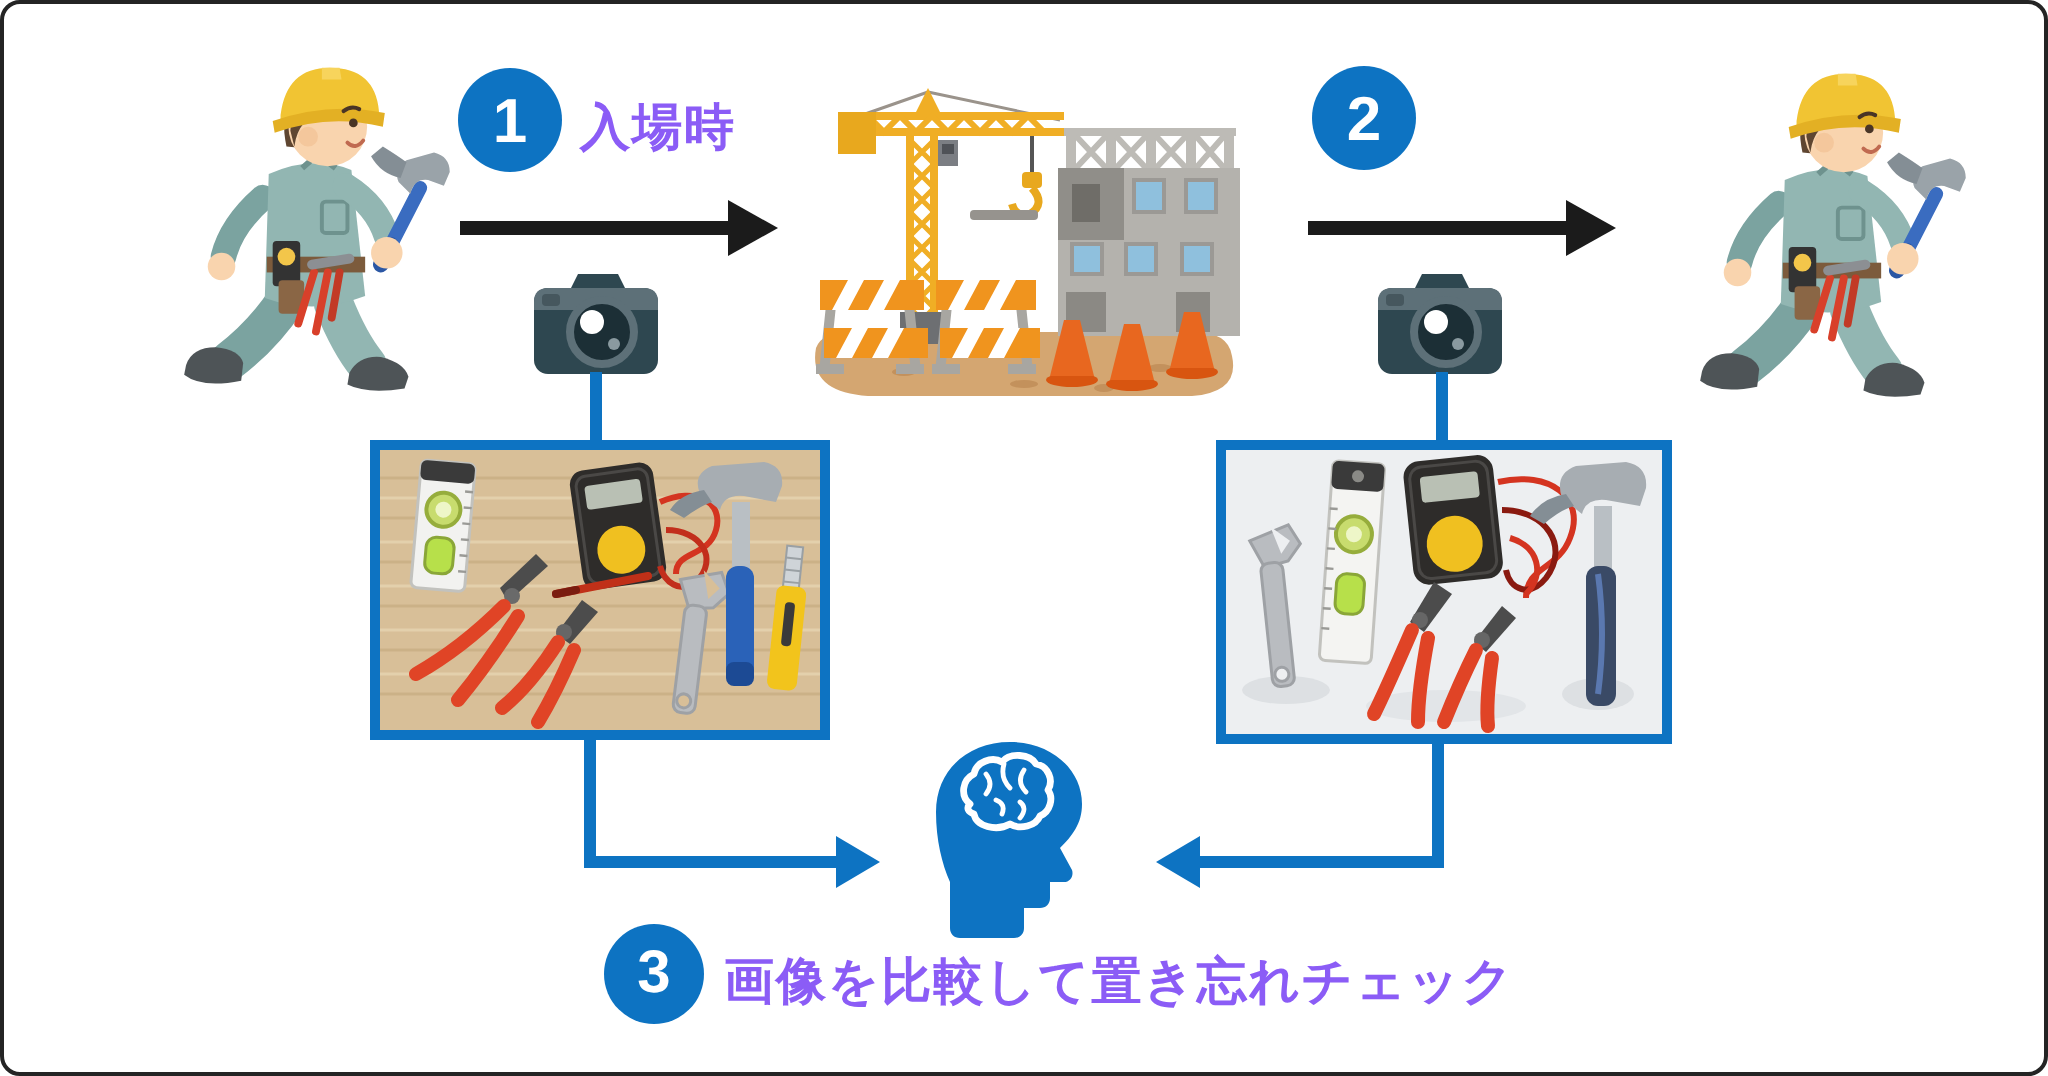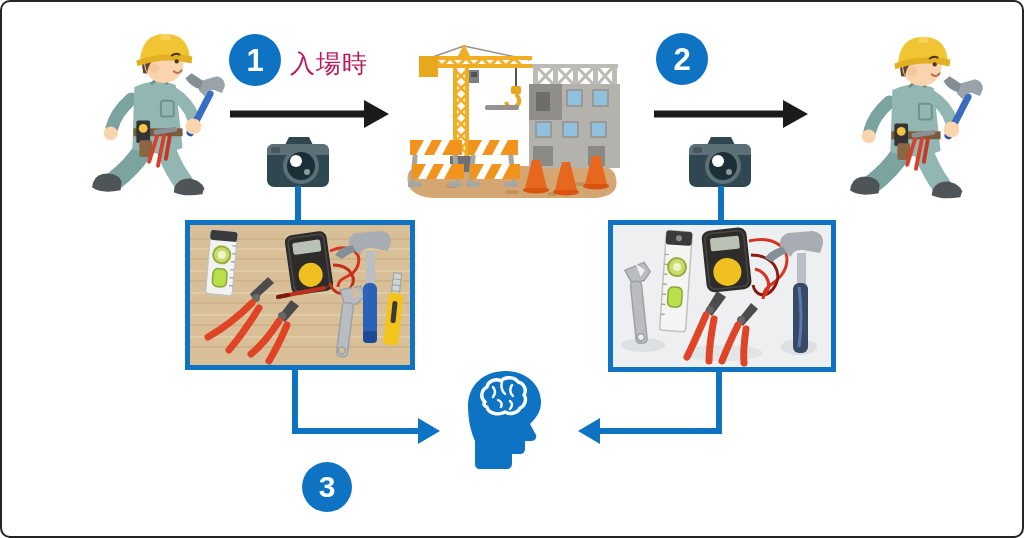--- a/index.html
+++ b/index.html
@@ -10,21 +10,21 @@
   }
   .abs{position:absolute;}
   
   .badge{
     position:absolute;width:52px;height:52px;border-radius:50%;
     background:#0d73c2;color:#ffffff;font-weight:bold;font-size:31px;
     display:flex;align-items:center;justify-content:center;line-height:1;
   }
   .badge.small{width:50px;height:50px;font-size:30px;}
   .step-label{
-    position:absolute;color:#be185d;font-weight:normal;font-size:25px;
+    position:absolute;color:#8b5cf6;font-weight:bold;font-size:25px;
     white-space:nowrap;letter-spacing:1px;
   }
   
   .blk-arrow{position:absolute;}
   
   .bline{position:absolute;background:#0d73c2;}
   .bhead-right{
     position:absolute;width:0;height:0;
     border-top:13px solid transparent;border-bottom:13px solid transparent;
     border-left:22px solid #0d73c2;
@@ -356,14 +356,15 @@
   <div class="bline" style="left:598px;top:426px;width:122px;height:6px"></div>
   <div class="bhead-left" style="left:576px;top:416px"></div>
 
   <svg class="abs" style="left:458px;top:366px" width="92" height="102">
     <use href="#sym-brain"></use>
   </svg>
 
   <div class="badge small" style="left:300px;top:460px">
     <span>3</span>
   </div>
+  <div class="step-label" style="left:360px;top:472px;font-size:25px">画像を比較して置き忘れチェック</div>
 
 </div>
 
 </body></html>

